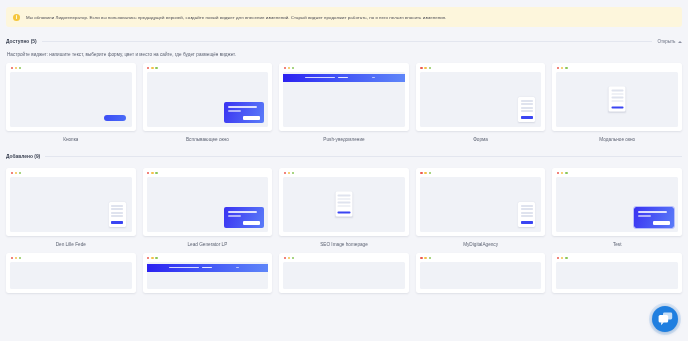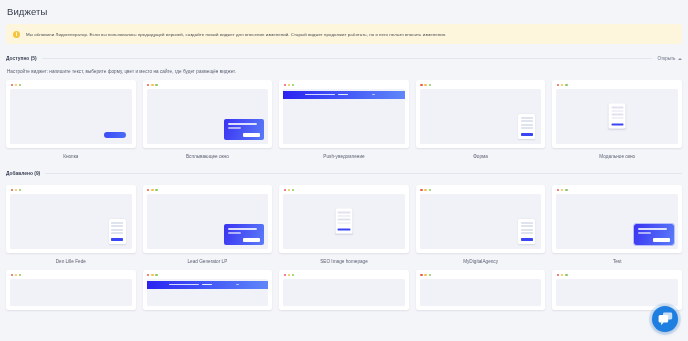--- a/index.html
+++ b/index.html
@@ -258,21 +258,20 @@
     box-shadow: 0 1px 4px rgba(20,80,150,.35), 0 0 0 3px rgba(31,127,224,.12);
     cursor: pointer;
   }
   .fab svg { position: absolute; left: 5.5px; top: 6px; }
 </style>
 </head>
 <body>
 
 <div class="page">
 
-  <div class="page-title">Виджеты</div>
 
   <div class="notice">
     <span class="notice-icon"></span>
     <span class="notice-text">Мы обновили Лидогенератор. Если вы пользовались предыдущей версией, создайте новый виджет для внесения изменений. Старый виджет продолжит работать, но в него нельзя вносить изменения.</span>
   </div>
 
   <div class="section-head">
     <span class="section-label">Доступно (5)</span>
     <span class="section-rule"></span>
     <span class="section-toggle">

